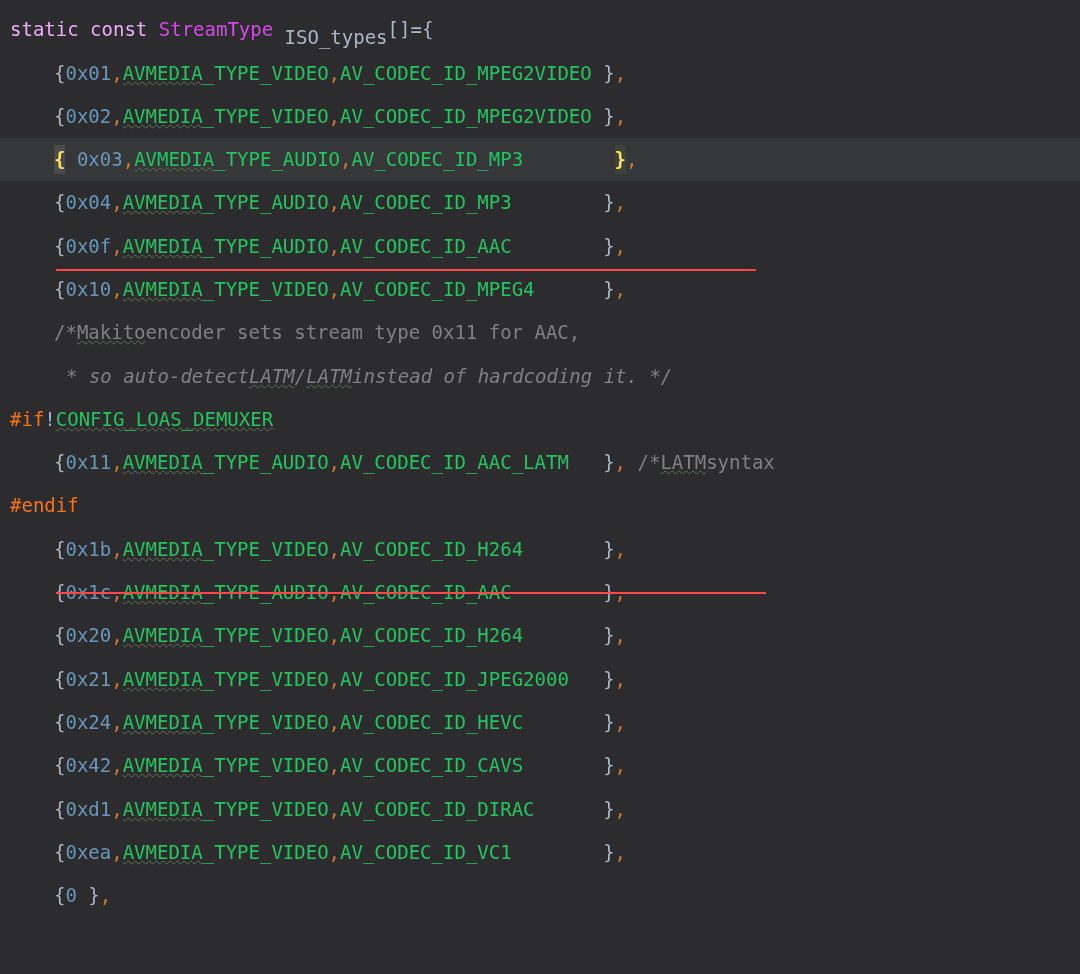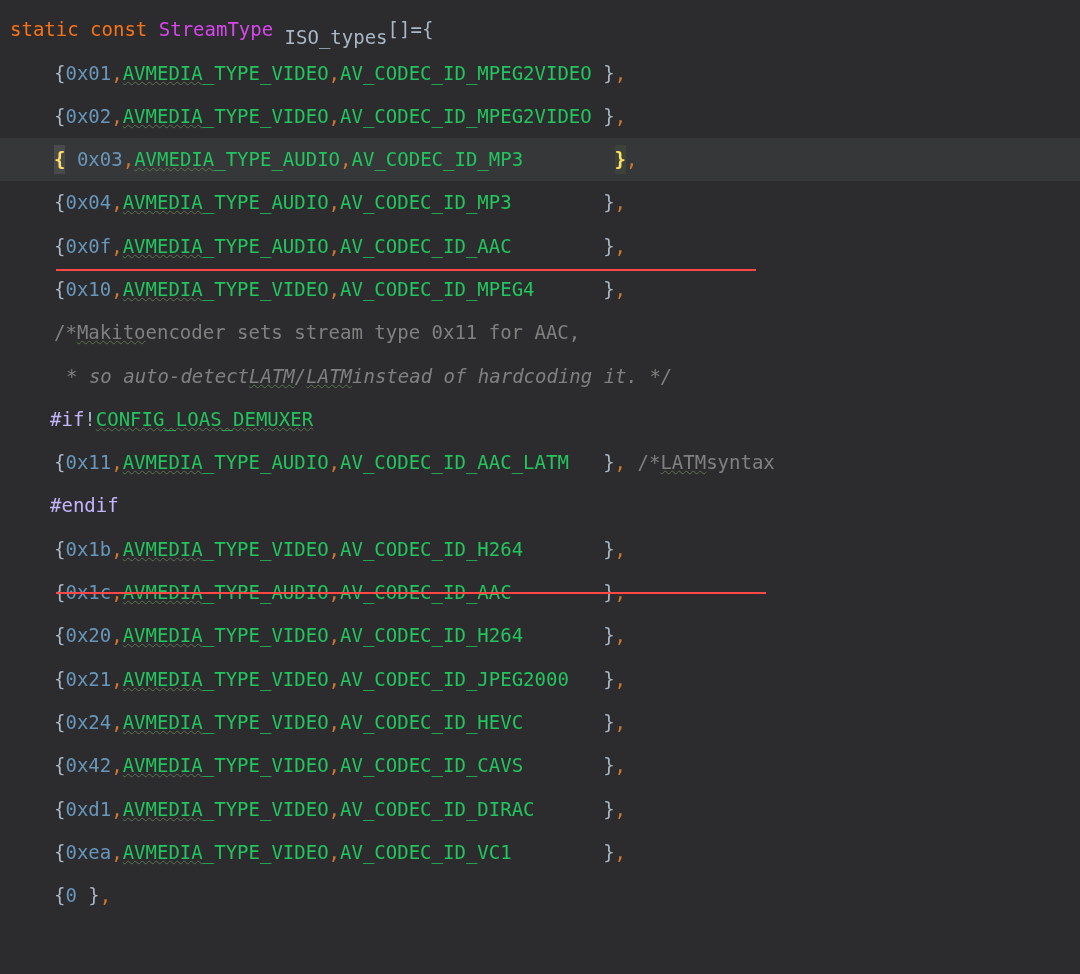--- a/index.html
+++ b/index.html
@@ -11,29 +11,29 @@
       color: #a9b7c6;
       padding: 8px 10px;
       width: 1080px;
       overflow: hidden;
       white-space: nowrap;
       position: relative;
     }
     .line { height: 43.3px; display: flex; align-items: center; position: relative; }
     .indent-1 { padding-left: 44px; }
     .indent-2 { padding-left: 56px; font-style: italic; }
-    .kw { color: #f97316; }
+    .kw { color: #f0abfc; }
     .type { color: #d946ef; }
     .ident-decl { color: #a9b7c6; margin-top: 16px; }
     .punct { color: #a9b7c6; }
     .brace-orange { color: #cc7832; }
     .brace-gray { color: #a9b7c6; }
     .num { color: #6897bb; }
     .const { color: #22c55e; }
-    .pp { color: #c4b5fd; margin-left: 40px; }
+    .pp { color: #f97316; }
     .bang { color: #a9b7c6; }
     .comment { color: #808080; }
     .warn { text-decoration-line: underline; text-decoration-style: wavy; text-decoration-color: #5b7252; text-decoration-thickness: 1px; }
     .hl-line { position: absolute; left: 0; right: 0; height: 43.3px; background: #353739; z-index: 0; }
     .content { position: relative; z-index: 1; }
     .brace-hl { background: rgba(70,80,60,0.5); color: #ffe066; font-weight: bold; }
     .caret-hl { background: rgba(74,77,79,0.9); }
     .red-underline { position: absolute; height: 2px; background: #ff4747; z-index: 2; }
   </style>
 </head>

